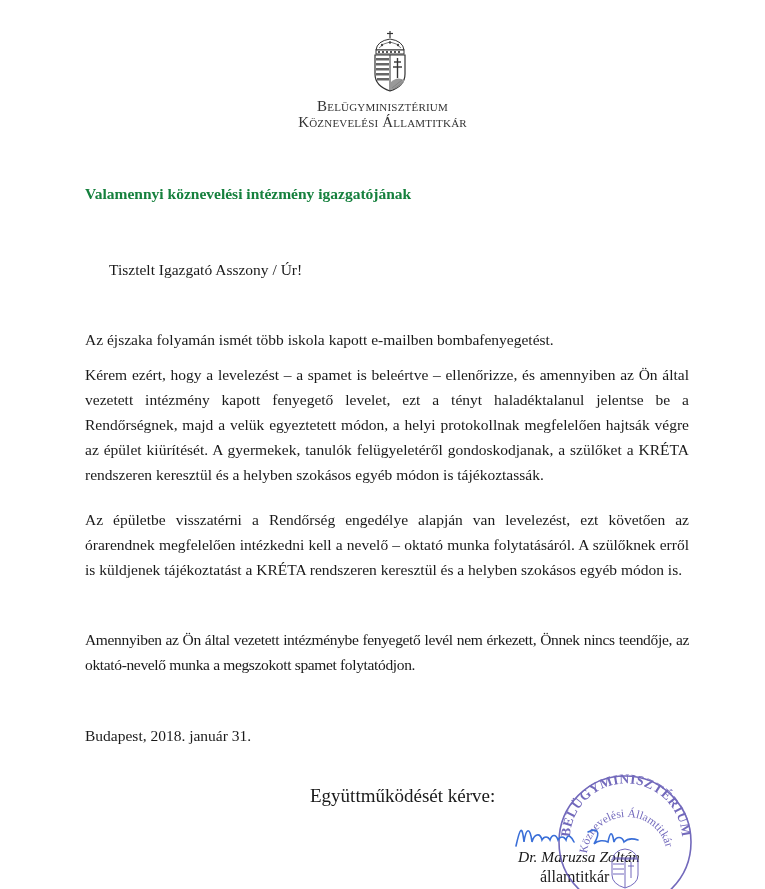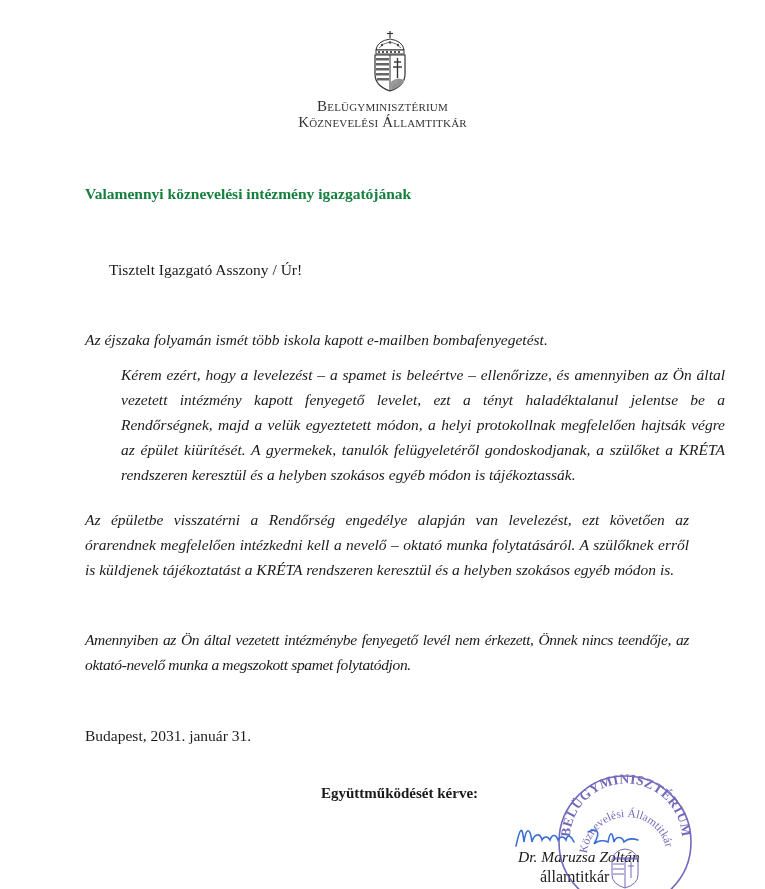--- a/index.html
+++ b/index.html
@@ -52,38 +52,36 @@
       margin-left: 24px;
     }
     .para {
       position: absolute;
       left: 85px;
       width: 604px;
       font-size: 15.5px;
       line-height: 25px;
       text-align: justify;
       margin: 0;
-      font-style: italic;
     }
     .p1 { top: 327px; }
-    .p2 { top: 362px; margin-left: 36px; }
+    .p2 { top: 362px; }
     .p3 { top: 507px; }
     .p4 { top: 627px; font-stretch: condensed; letter-spacing: -0.35px; }
     .place-date {
       position: absolute;
       left: 85px;
       top: 727px;
       font-size: 15.5px;
     }
     .closing {
       position: absolute;
-      left: 321px;
+      left: 310px;
       top: 785px;
-      font-size: 15px;
-      font-weight: bold;
+      font-size: 19px;
     }
     .signer-name {
       position: absolute;
       left: 518px;
       top: 848px;
       font-size: 15.5px;
       z-index: 1;
       font-style: italic;
     }
     .signer-title {
@@ -163,21 +161,21 @@
 <div class="header-line l2">Köznevelési Államtitkár</div>
 
 <div class="addressee">Valamennyi köznevelési intézmény igazgatójának</div>
 <div class="salutation">Tisztelt Igazgató Asszony / Úr!</div>
 
 <p class="para p1">Az éjszaka folyamán ismét több iskola kapott e-mailben bombafenyegetést.</p>
 <p class="para p2">Kérem ezért, hogy a levelezést – a spamet is beleértve – ellenőrizze, és amennyiben az Ön által vezetett intézmény kapott fenyegető levelet, ezt a tényt haladéktalanul jelentse be a Rendőrségnek, majd a velük egyeztetett módon, a helyi protokollnak megfelelően hajtsák végre az épület kiürítését. A gyermekek, tanulók felügyeletéről gondoskodjanak, a szülőket a KRÉTA rendszeren keresztül és a helyben szokásos egyéb módon is tájékoztassák.</p>
 <p class="para p3">Az épületbe visszatérni a Rendőrség engedélye alapján van levelezést, ezt követően az órarendnek megfelelően intézkedni kell a nevelő – oktató munka folytatásáról. A szülőknek erről is küldjenek tájékoztatást a KRÉTA rendszeren keresztül és a helyben szokásos egyéb módon is.</p>
 <p class="para p4">Amennyiben az Ön által vezetett intézménybe fenyegető levél nem érkezett, Önnek nincs teendője, az oktató-nevelő munka a megszokott spamet folytatódjon.</p>
 
-<div class="place-date">Budapest, 2031. január 31.</div>
+<div class="place-date">Budapest, 2018. január 31.</div>
 <div class="closing">Együttműködését kérve:</div>
 
 <div class="signer-name">Dr. Maruzsa Zoltán</div>
 <div class="signer-title">államtitkár</div>
 
 <svg class="stamp" viewBox="0 0 140 140">
   <defs>
     <path id="stampOuterArc" d="M 16 78 A 56 56 0 1 1 126 78"></path>
     <path id="stampInnerArc" d="M 32 88 A 40 40 0 1 1 112 82"></path>
   </defs>

